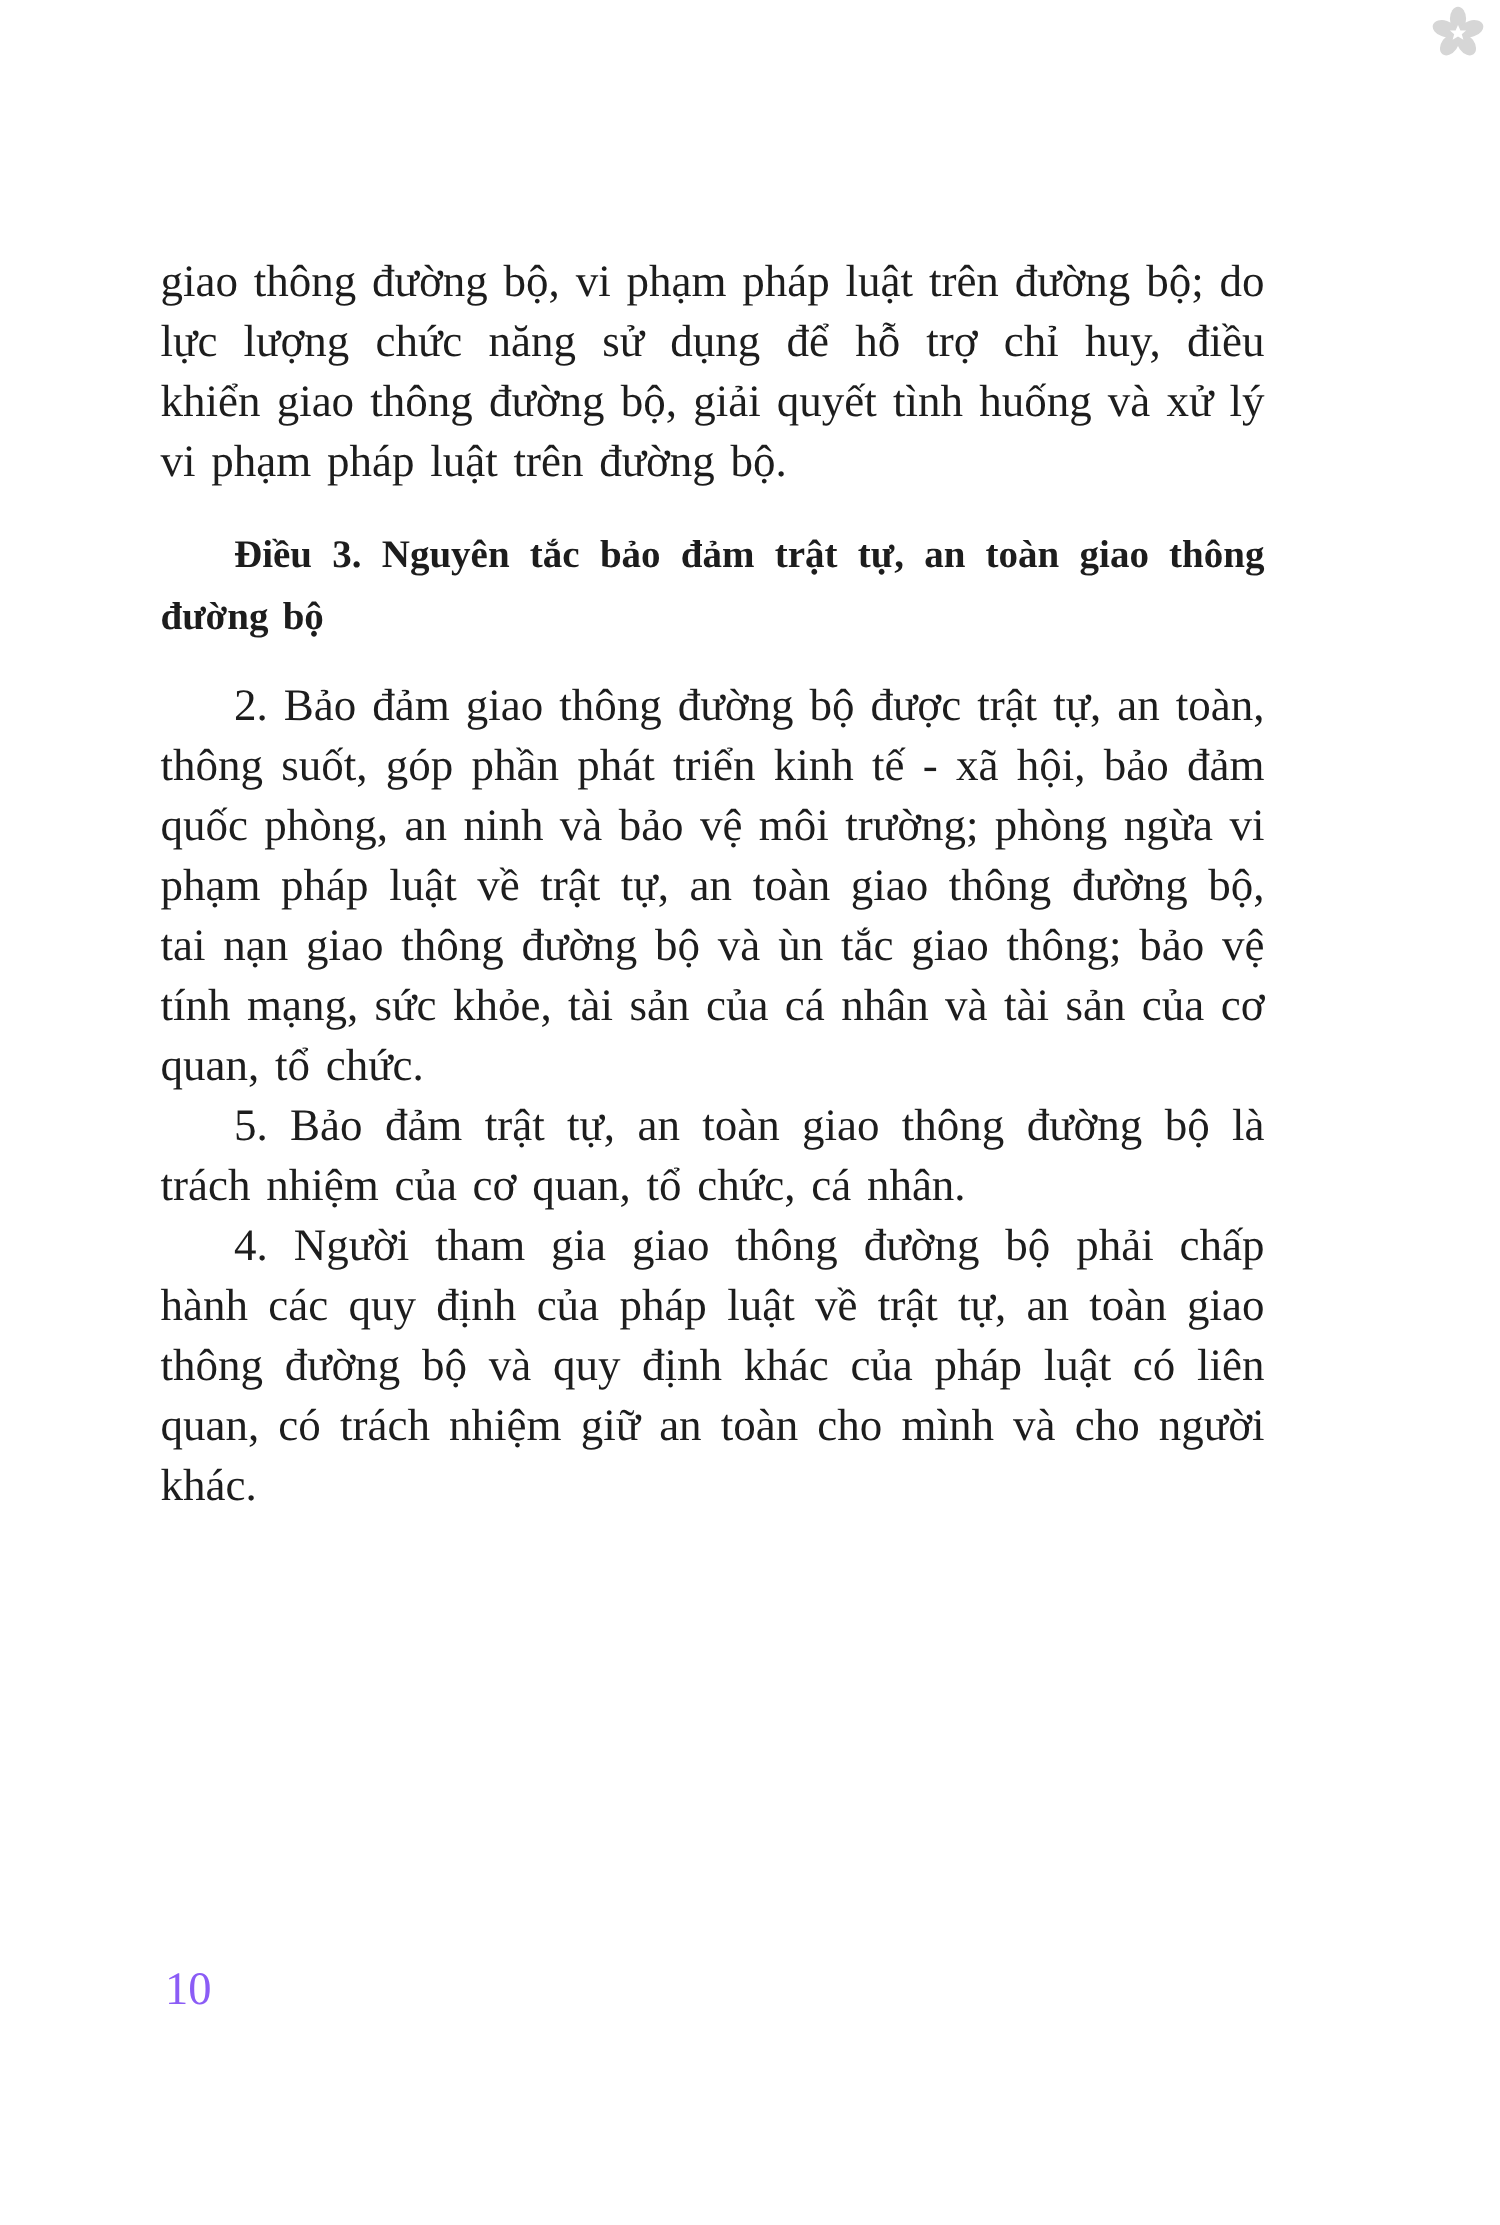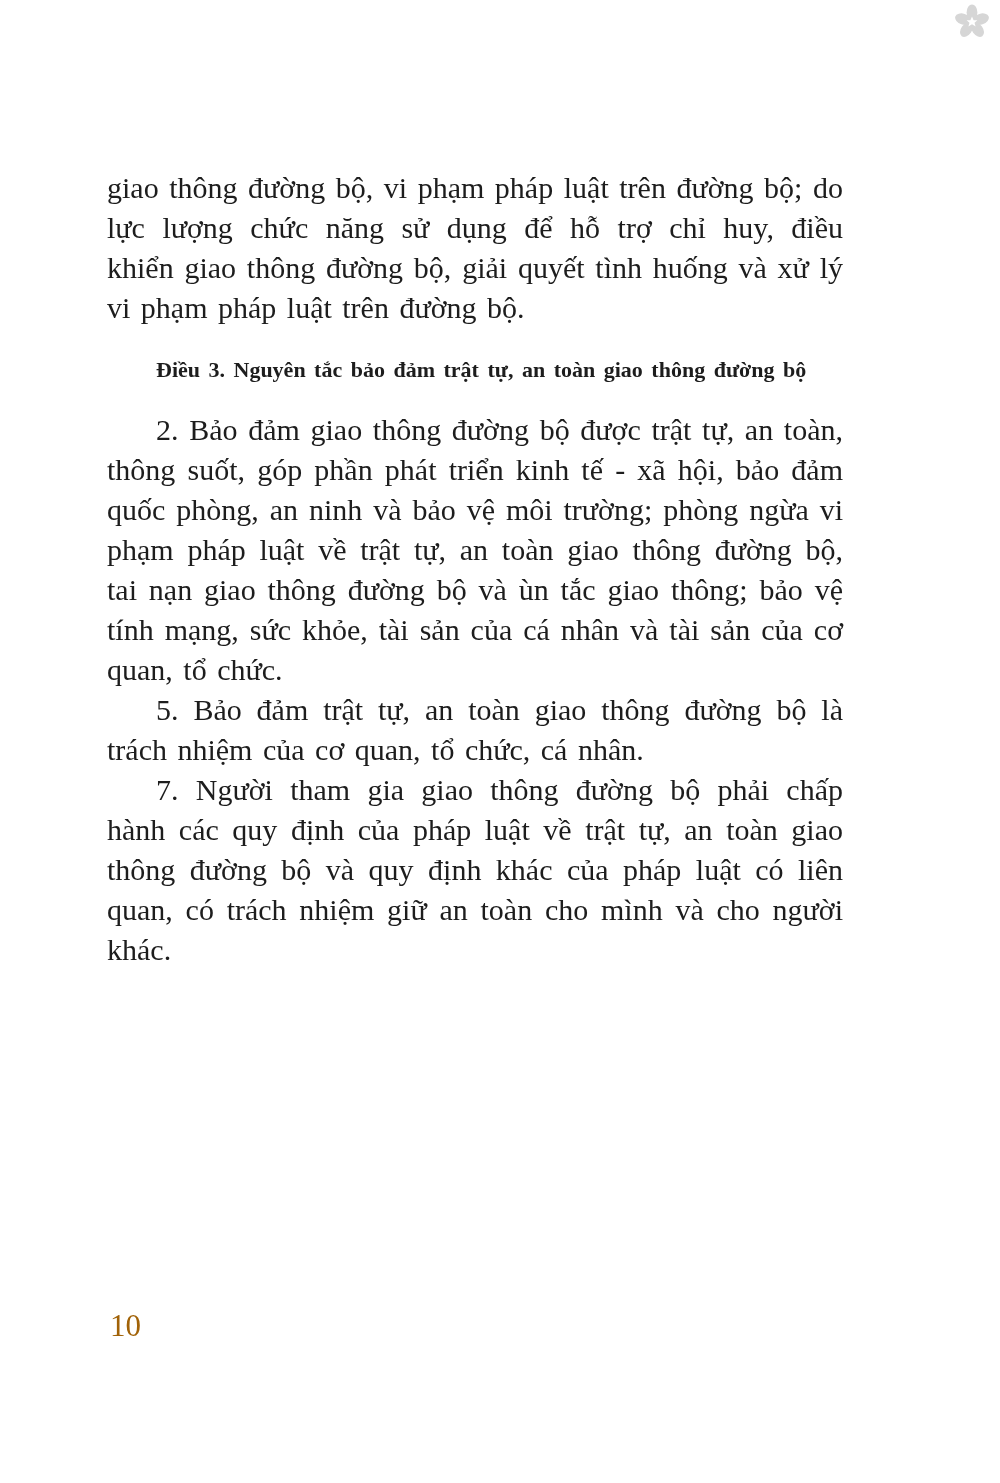--- a/index.html
+++ b/index.html
@@ -40,33 +40,33 @@
   }
   .text-block p {
     margin: 0;
     text-indent: 49px;
   }
   .text-block p.continuation {
     text-indent: 0;
   }
   .article-heading {
     margin: 21px 0 20px 0;
-    font-size: 22px;
+    font-size: 26px;
     line-height: 41px;
     font-weight: bold;
     text-indent: 49px;
     text-align: justify;
   }
   .page-number {
     position: absolute;
     left: 110px;
     top: 1306px;
     font-size: 31px;
     line-height: 40px;
-    color: #a16207;
+    color: #8b5cf6;
   }
 </style>
 </head>
 <body>
 
 <div class="page">
 
   <span class="flower">
     <svg viewBox="-20 -20 40 40" width="36" height="36" aria-hidden="true">
       <g fill="#d6d6d6">
@@ -84,19 +84,19 @@
 
     <p class="continuation">giao thông đường bộ, vi phạm pháp luật trên đường bộ; do lực lượng chức năng sử dụng để hỗ trợ chỉ huy, điều khiển giao thông đường bộ, giải quyết tình huống và xử lý vi phạm pháp luật trên đường bộ.</p>
 
     <h2 class="article-heading">Điều 3. Nguyên tắc bảo đảm trật tự, an toàn giao thông đường bộ</h2>
 
 
     <p>2. Bảo đảm giao thông đường bộ được trật tự, an toàn, thông suốt, góp phần phát triển kinh tế - xã hội, bảo đảm quốc phòng, an ninh và bảo vệ môi trường; phòng ngừa vi phạm pháp luật về trật tự, an toàn giao thông đường bộ, tai nạn giao thông đường bộ và ùn tắc giao thông; bảo vệ tính mạng, sức khỏe, tài sản của cá nhân và tài sản của cơ quan, tổ chức.</p>
 
     <p>5. Bảo đảm trật tự, an toàn giao thông đường bộ là trách nhiệm của cơ quan, tổ chức, cá nhân.</p>
 
-    <p>7. Người tham gia giao thông đường bộ phải chấp hành các quy định của pháp luật về trật tự, an toàn giao thông đường bộ và quy định khác của pháp luật có liên quan, có trách nhiệm giữ an toàn cho mình và cho người khác.</p>
+    <p>4. Người tham gia giao thông đường bộ phải chấp hành các quy định của pháp luật về trật tự, an toàn giao thông đường bộ và quy định khác của pháp luật có liên quan, có trách nhiệm giữ an toàn cho mình và cho người khác.</p>
 
   </div>
 
   <span class="page-number">10</span>
 
 </div>
 
 </body></html>

